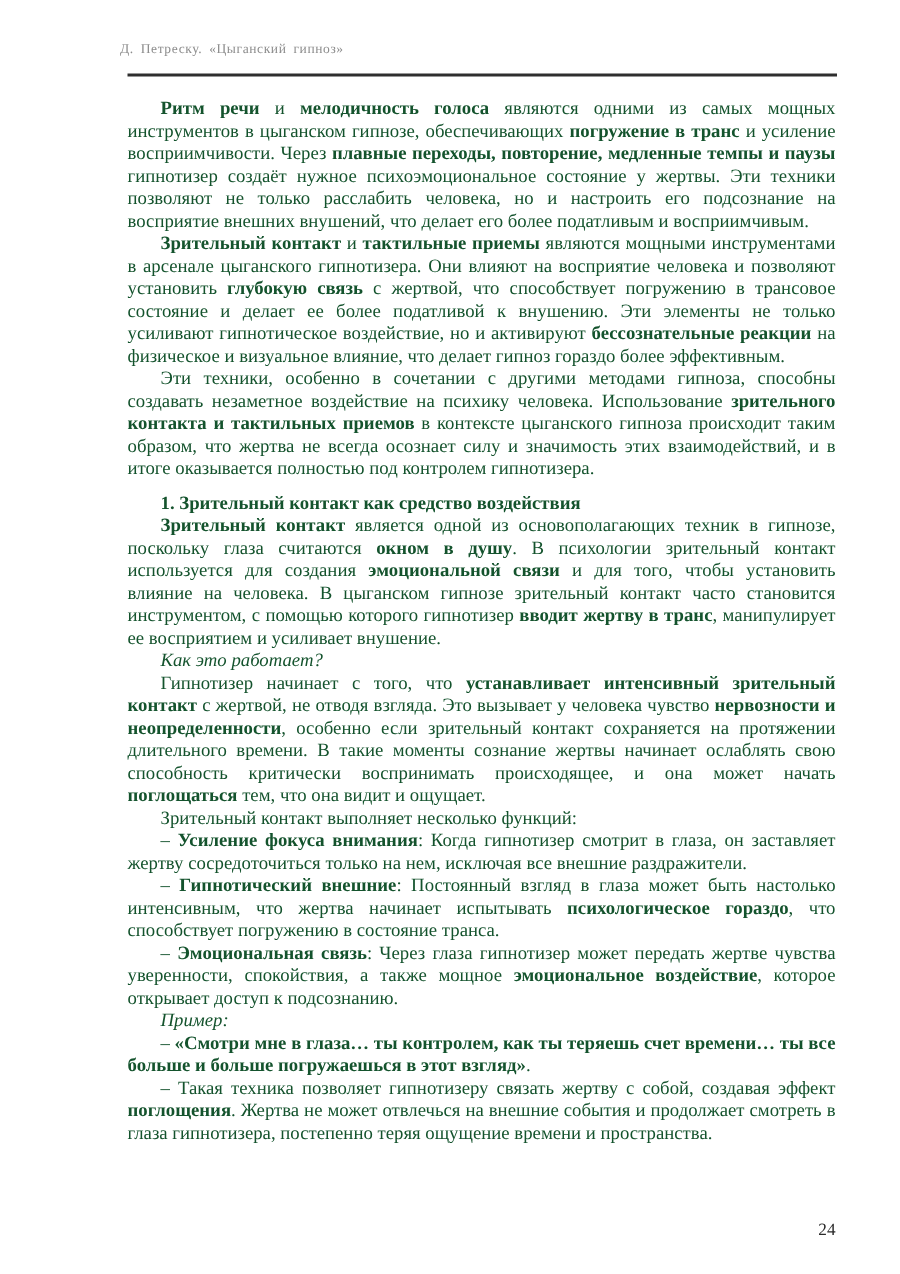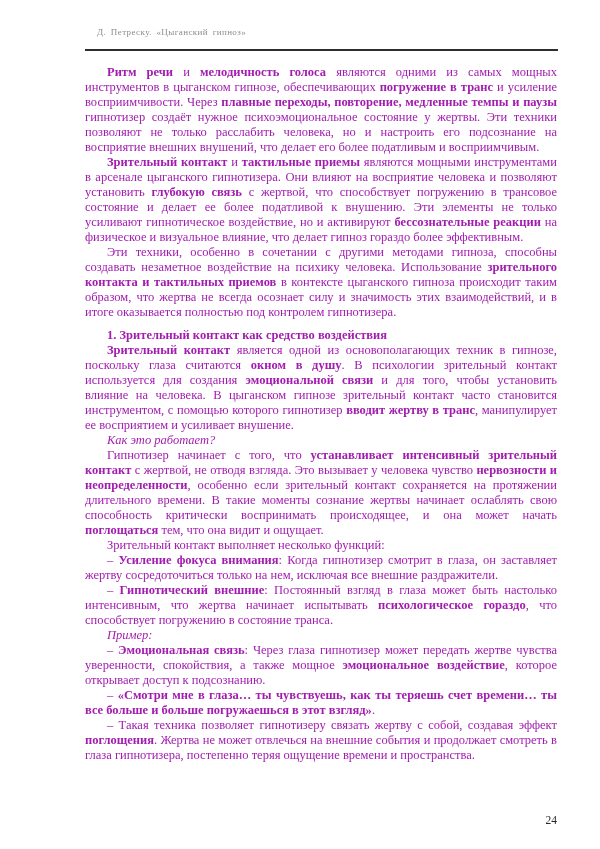--- a/index.html
+++ b/index.html
@@ -12,21 +12,21 @@
   }
   .page {
     position: relative;
     width: 600px;
     height: 849px;
     background: #ffffff;
     font-family: "Liberation Serif", "DejaVu Serif", serif;
   }
   .running-header {
     position: absolute;
-    left: 97px;
+    left: 80px;
     top: 27px;
     width: 472px;
     font-size: 9px;
     letter-spacing: 0.4px;
     word-spacing: 2px;
     color: #8d8d8d;
   }
   .header-rule {
     position: absolute;
     left: 85px;
@@ -65,30 +65,30 @@
     color: #2a2a2a;
     margin-top: 20px;
   }
 </style>
 </head>
 <body>
 
 <div class="page" style="background: rgb(255, 255, 255);">
   <div class="running-header" style="color: rgb(141, 141, 141);">Д. Петреску. «Цыганский гипноз»</div>
   <div class="header-rule" style="background: rgb(46, 46, 46);"></div>
-  <div class="body-text" style="color: #a21caf;">
+  <div class="body-text" style="color: #14532d;">
       <p><b>Ритм речи</b> и <b>мелодичность голоса</b> являются одними из самых мощных инструментов в цыганском гипнозе, обеспечивающих <b>погружение в транс</b> и усиление восприимчивости. Через <b>плавные переходы, повторение, медленные темпы и паузы</b> гипнотизер создаёт нужное психоэмоциональное состояние у жертвы. Эти техники позволяют не только расслабить человека, но и настроить его подсознание на восприятие внешних внушений, что делает его более податливым и восприимчивым.</p>
       <p><b>Зрительный контакт</b> и <b>тактильные приемы</b> являются мощными инструментами в арсенале цыганского гипнотизера. Они влияют на восприятие человека и позволяют установить <b>глубокую связь</b> с жертвой, что способствует погружению в трансовое состояние и делает ее более податливой к внушению. Эти элементы не только усиливают гипнотическое воздействие, но и активируют <b>бессознательные реакции</b> на физическое и визуальное влияние, что делает гипноз гораздо более эффективным.</p>
       <p>Эти техники, особенно в сочетании с другими методами гипноза, способны создавать незаметное воздействие на психику человека. Использование <b>зрительного контакта и тактильных приемов</b> в контексте цыганского гипноза происходит таким образом, что жертва не всегда осознает силу и значимость этих взаимодействий, и в итоге оказывается полностью под контролем гипнотизера.</p>
       <p class="gap"><b>1. Зрительный контакт как средство воздействия</b></p>
       <p><b>Зрительный контакт</b> является одной из основополагающих техник в гипнозе, поскольку глаза считаются <b>окном в душу</b>. В психологии зрительный контакт используется для создания <b>эмоциональной связи</b> и для того, чтобы установить влияние на человека. В цыганском гипнозе зрительный контакт часто становится инструментом, с помощью которого гипнотизер <b>вводит жертву в транс</b>, манипулирует ее восприятием и усиливает внушение.</p>
       <p><i>Как это работает?</i></p>
       <p>Гипнотизер начинает с того, что <b>устанавливает интенсивный зрительный контакт</b> с жертвой, не отводя взгляда. Это вызывает у человека чувство <b>нервозности и неопределенности</b>, особенно если зрительный контакт сохраняется на протяжении длительного времени. В такие моменты сознание жертвы начинает ослаблять свою способность критически воспринимать происходящее, и она может начать <b>поглощаться</b> тем, что она видит и ощущает.</p>
       <p>Зрительный контакт выполняет несколько функций:</p>
       <p>– <b>Усиление фокуса внимания</b>: Когда гипнотизер смотрит в глаза, он заставляет жертву сосредоточиться только на нем, исключая все внешние раздражители.</p>
       <p>– <b>Гипнотический внешние</b>: Постоянный взгляд в глаза может быть настолько интенсивным, что жертва начинает испытывать <b>психологическое гораздо</b>, что способствует погружению в состояние транса.</p>
+      <p>– <b>Эмоциональная связь</b>: Через глаза гипнотизер может передать жертве чувства уверенности, спокойствия, а также мощное <b>эмоциональное воздействие</b>, которое открывает доступ к подсознанию.</p>
       <p><i>Пример:</i></p>
-      <p>– <b>Эмоциональная связь</b>: Через глаза гипнотизер может передать жертве чувства уверенности, спокойствия, а также мощное <b>эмоциональное воздействие</b>, которое открывает доступ к подсознанию.</p>
-      <p>– <b>«Смотри мне в глаза… ты чувствуешь, как ты теряешь счет времени… ты все больше и больше погружаешься в этот взгляд»</b>.</p>
+      <p>– <b>«Смотри мне в глаза… ты контролем, как ты теряешь счет времени… ты все больше и больше погружаешься в этот взгляд»</b>.</p>
       <p>– Такая техника позволяет гипнотизеру связать жертву с собой, создавая эффект <b>поглощения</b>. Жертва не может отвлечься на внешние события и продолжает смотреть в глаза гипнотизера, постепенно теряя ощущение времени и пространства.</p>
     </div>
   <div class="page-number">24</div>
 </div>
 
 </body></html>

